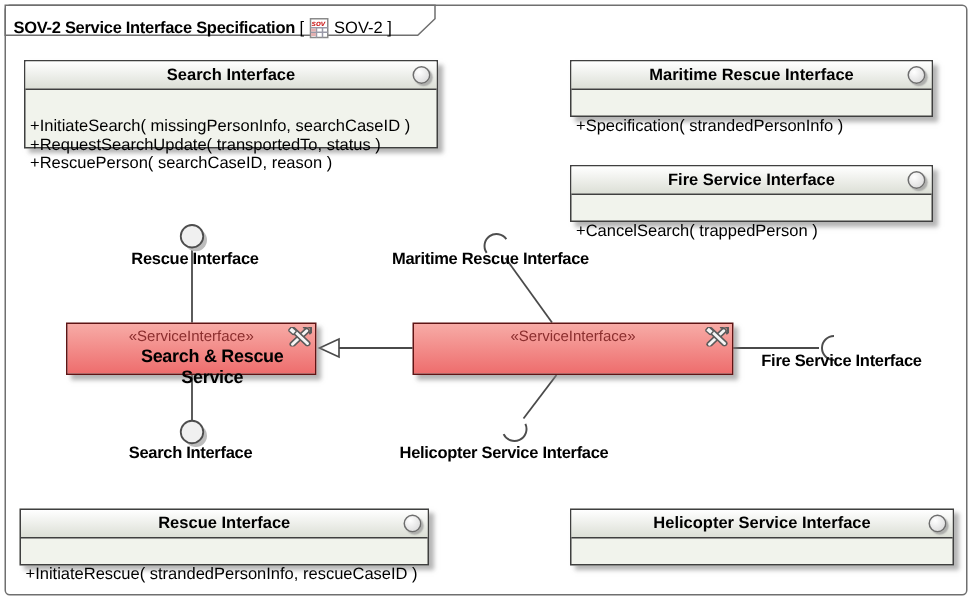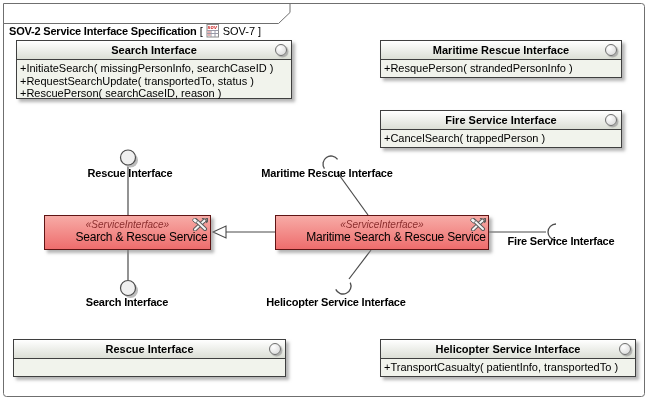--- a/index.html
+++ b/index.html
@@ -31,39 +31,39 @@
   .ifacebox .hdr{
     position:relative;height:18px;border-bottom:1px solid var(--box-border);
     background:linear-gradient(var(--box-header-top),var(--box-header-bottom));
     text-align:center;font-weight:bold;font-size:11px;line-height:18px;color:#000;
   }
   .hdr .lollipop{
     position:absolute;right:4px;top:2.5px;width:12px;height:12px;border-radius:50%;
     border:1px solid #6e6e6e;background:radial-gradient(circle at 35% 30%,#ffffff,#d5d5d5);
     box-shadow:1.5px 1.5px 1px rgba(150,150,150,0.7);box-sizing:border-box;
   }
-  .ops{padding:2px 3px 1px 3px;font-size:11px;line-height:12.5px;color:#000;white-space:nowrap;}
+  .ops{padding:18px 3px 1px 3px;font-size:11px;line-height:12.5px;color:#000;white-space:nowrap;}
   
   .servicebox{
     position:absolute;border:1px solid var(--service-border);box-sizing:border-box;
     background:linear-gradient(var(--service-top),var(--service-bottom));
     box-shadow:3px 3px 3px var(--shadow-color);
     text-align:center;padding-top:3px;
   }
-  .stereotype{font-size:10px;color:var(--stereotype-color);line-height:11px;font-style:italic;}
-  .servicename{font-size:12px;font-weight:normal;color:#000;line-height:14px;letter-spacing:-0.2px;padding-left:28px;}
+  .stereotype{font-size:10px;color:var(--stereotype-color);line-height:11px;}
+  .servicename{font-size:12px;font-weight:bold;color:#000;line-height:14px;letter-spacing:-0.2px;padding-left:28px;}
   .toolsicon{position:absolute;top:2px;right:2px;}
   
   .connlabel{
     position:absolute;font-size:11px;font-weight:bold;color:#000;text-align:center;
     white-space:nowrap;letter-spacing:-0.2px;
   }
   
   .frametitle{
-    position:absolute;left:9px;top:23px;height:15px;display:flex;align-items:center;gap:3px;
+    position:absolute;left:9px;top:11px;height:15px;display:flex;align-items:center;gap:3px;
     font-size:11px;color:#000;white-space:nowrap;
   }
   .frametitle .t{font-weight:bold;letter-spacing:-0.2px;}
   svg text{font-family:"Liberation Sans",sans-serif;}
 </style>
 </head>
 <body>
 
 <svg class="abs" width="648" height="400" viewBox="0 0 648 400" style="left:0;top:0;">
 
@@ -98,21 +98,21 @@
   <svg width="14" height="15" viewBox="0 0 14 15">
     <rect x="1" y="1.5" width="11.5" height="12.5" fill="#ffffff" stroke="#8a8a8a"></rect>
     <text x="1.6" y="6.2" font-size="5.4" font-weight="bold" font-style="italic" fill="#cc2020">sov</text>
     <line x1="1" y1="7.5" x2="12.5" y2="7.5" stroke="#9a9aa8"></line>
     <line x1="1" y1="10.5" x2="12.5" y2="10.5" stroke="#9a9aa8"></line>
     <line x1="5" y1="7.5" x2="5" y2="14" stroke="#9a9aa8"></line>
     <line x1="9" y1="7.5" x2="9" y2="14" stroke="#9a9aa8"></line>
     <rect x="1.4" y="8" width="3.2" height="2" fill="#e4b0b0"></rect>
     <rect x="1.4" y="11" width="3.2" height="2" fill="#e4b0b0"></rect>
   </svg>
-  <span>SOV-7</span>
+  <span>SOV-2</span>
   <span>]</span>
 </div>
 
 <div class="ifacebox" style="left:16px;top:40px;width:276px;height:59px;">
   <div class="hdr">
     <span>Search Interface</span>
     <span class="lollipop"></span>
   </div>
   <div class="ops">
     <div>+InitiateSearch( missingPersonInfo, searchCaseID )</div>
@@ -120,67 +120,66 @@
     <div>+RescuePerson( searchCaseID, reason )</div>
   </div>
 </div>
 
 <div class="ifacebox" style="left:380px;top:40px;width:242px;height:38px;">
   <div class="hdr">
     <span>Maritime Rescue Interface</span>
     <span class="lollipop"></span>
   </div>
   <div class="ops">
-    <div>+ResquePerson( strandedPersonInfo )</div>
+    <div>+Specification( strandedPersonInfo )</div>
   </div>
 </div>
 
 <div class="ifacebox" style="left:380px;top:110px;width:242px;height:38px;">
   <div class="hdr">
     <span>Fire Service Interface</span>
     <span class="lollipop"></span>
   </div>
   <div class="ops">
     <div>+CancelSearch( trappedPerson )</div>
   </div>
 </div>
 
 <div class="ifacebox" style="left:13px;top:339px;width:273px;height:38px;">
   <div class="hdr">
     <span>Rescue Interface</span>
     <span class="lollipop"></span>
   </div>
+  <div class="ops">
+    <div>+InitiateRescue( strandedPersonInfo, rescueCaseID )</div>
+  </div>
 </div>
 
 <div class="ifacebox" style="left:380px;top:339px;width:256px;height:38px;">
   <div class="hdr">
     <span>Helicopter Service Interface</span>
     <span class="lollipop"></span>
-  </div>
-  <div class="ops">
-    <div>+TransportCasualty( patientInfo, transportedTo )</div>
   </div>
 </div>
 
 <div class="servicebox" style="left:44px;top:215px;width:167px;height:35px;">
   <div class="stereotype">«ServiceInterface»</div>
   <div class="servicename">Search &amp; Rescue Service</div>
   <svg class="toolsicon" width="16" height="13" viewBox="0 0 16 13">
     <path d="M3 11.5 L12.5 2.5" stroke="#5a5a5a" stroke-width="4" stroke-linecap="round"></path>
     <path d="M3 11.5 L12.5 2.5" stroke="#f5f5f5" stroke-width="2" stroke-linecap="round"></path>
     <path d="M3.5 2 L13 11" stroke="#5a5a5a" stroke-width="4" stroke-linecap="round"></path>
     <path d="M3.5 2 L13 11" stroke="#f5f5f5" stroke-width="2" stroke-linecap="round"></path>
     <rect x="0.8" y="0.8" width="4.4" height="3.4" rx="0.8" transform="rotate(42 3 2.5)" fill="#f5f5f5" stroke="#5a5a5a" stroke-width="0.9"></rect>
     <path d="M10.6 1 A2.6 2.6 0 1 1 14 4.4" fill="none" stroke="#5a5a5a" stroke-width="1.8"></path>
   </svg>
 </div>
 
 <div class="servicebox" style="left:275px;top:215px;width:214px;height:35px;">
   <div class="stereotype">«ServiceInterface»</div>
-  <div class="servicename">Maritime Search &amp; Rescue Service</div>
   <svg class="toolsicon" width="16" height="13" viewBox="0 0 16 13">
     <path d="M3 11.5 L12.5 2.5" stroke="#5a5a5a" stroke-width="4" stroke-linecap="round"></path>
     <path d="M3 11.5 L12.5 2.5" stroke="#f5f5f5" stroke-width="2" stroke-linecap="round"></path>
     <path d="M3.5 2 L13 11" stroke="#5a5a5a" stroke-width="4" stroke-linecap="round"></path>
     <path d="M3.5 2 L13 11" stroke="#f5f5f5" stroke-width="2" stroke-linecap="round"></path>
     <rect x="0.8" y="0.8" width="4.4" height="3.4" rx="0.8" transform="rotate(42 3 2.5)" fill="#f5f5f5" stroke="#5a5a5a" stroke-width="0.9"></rect>
     <path d="M10.6 1 A2.6 2.6 0 1 1 14 4.4" fill="none" stroke="#5a5a5a" stroke-width="1.8"></path>
   </svg>
 </div>
 

